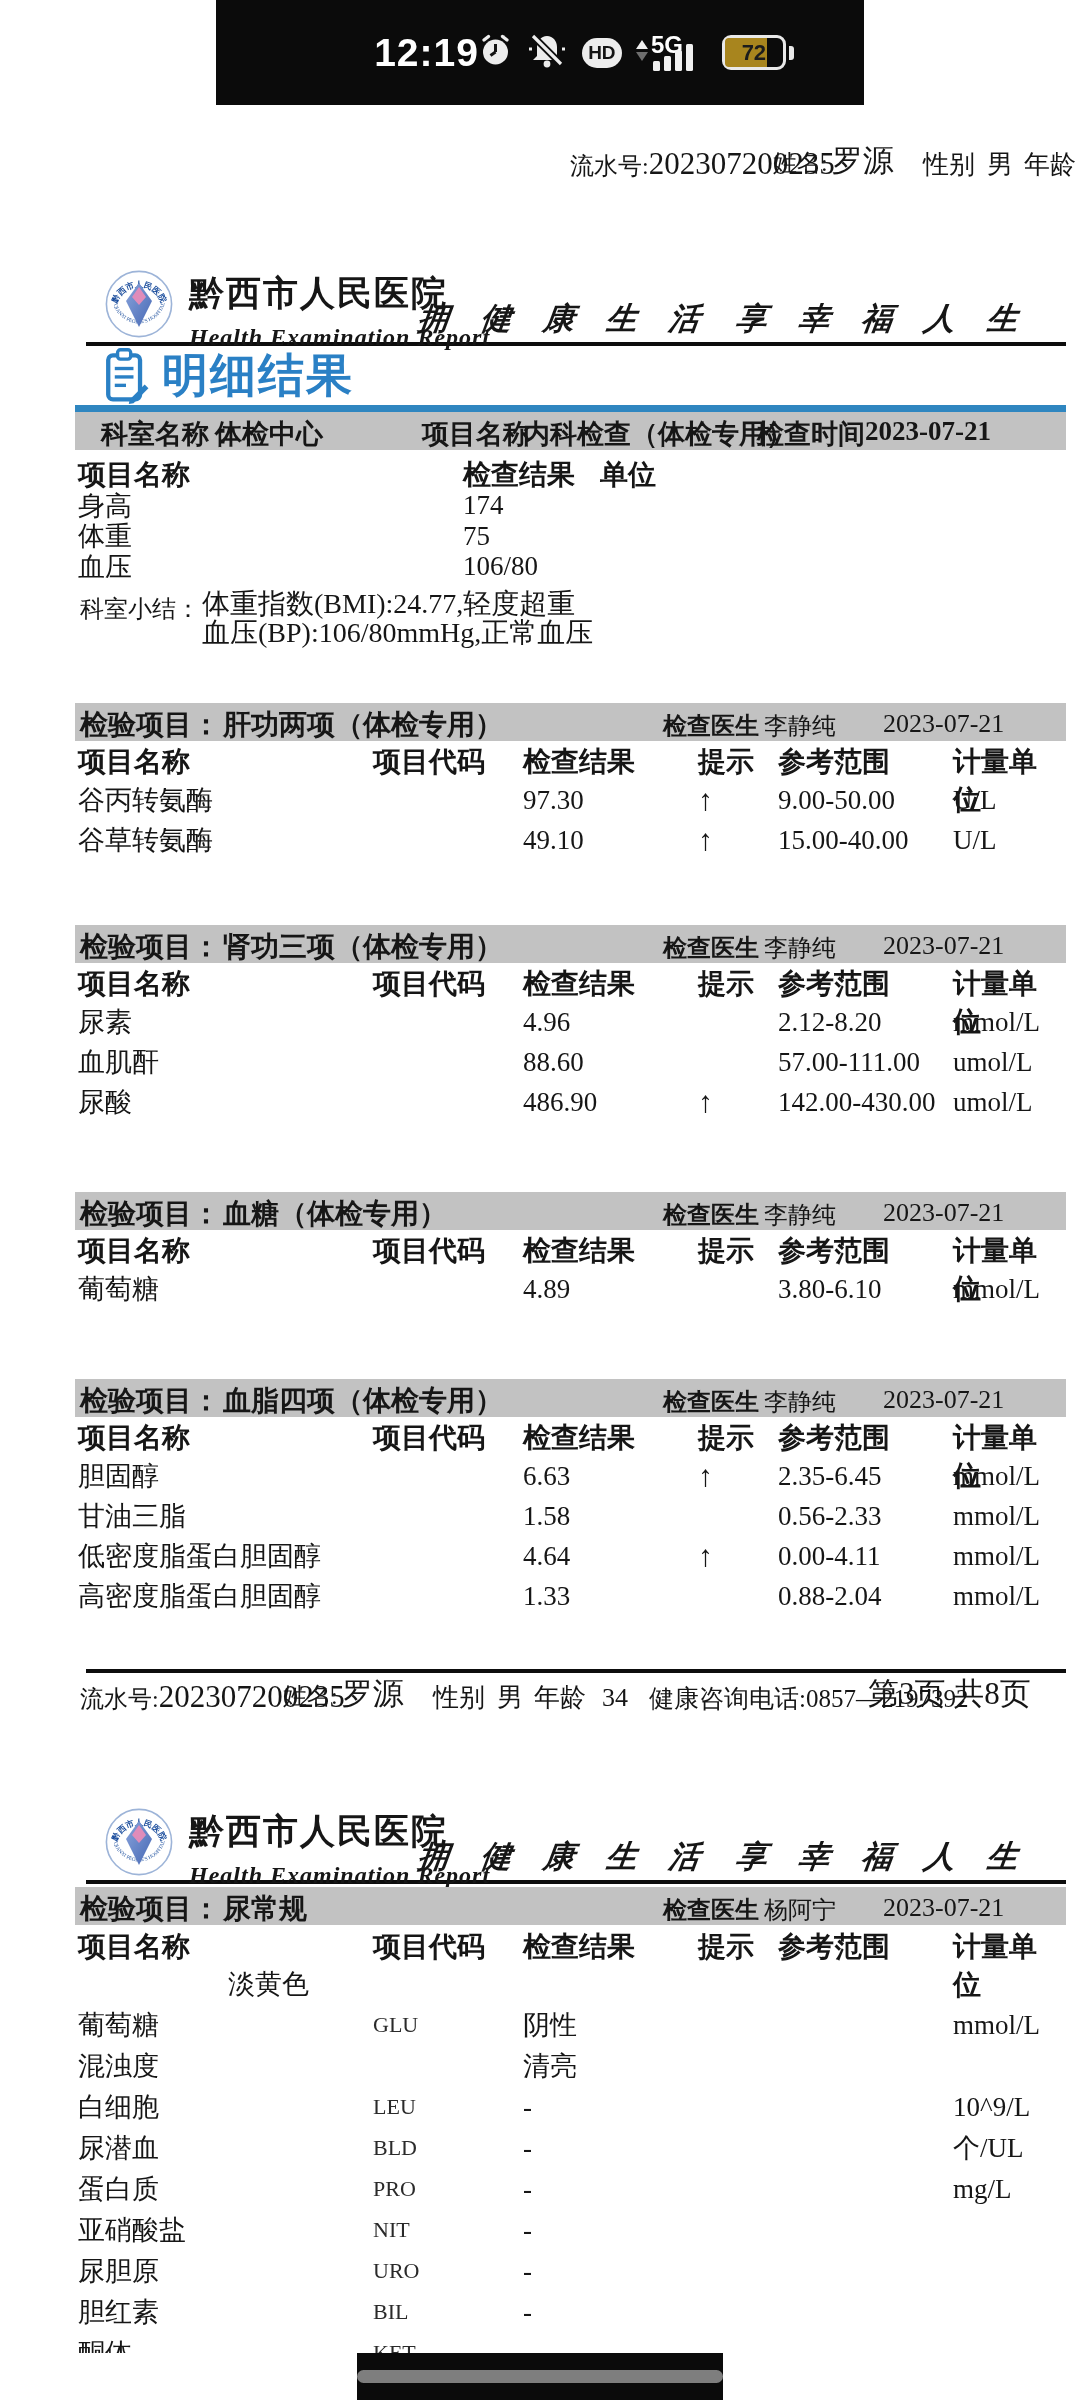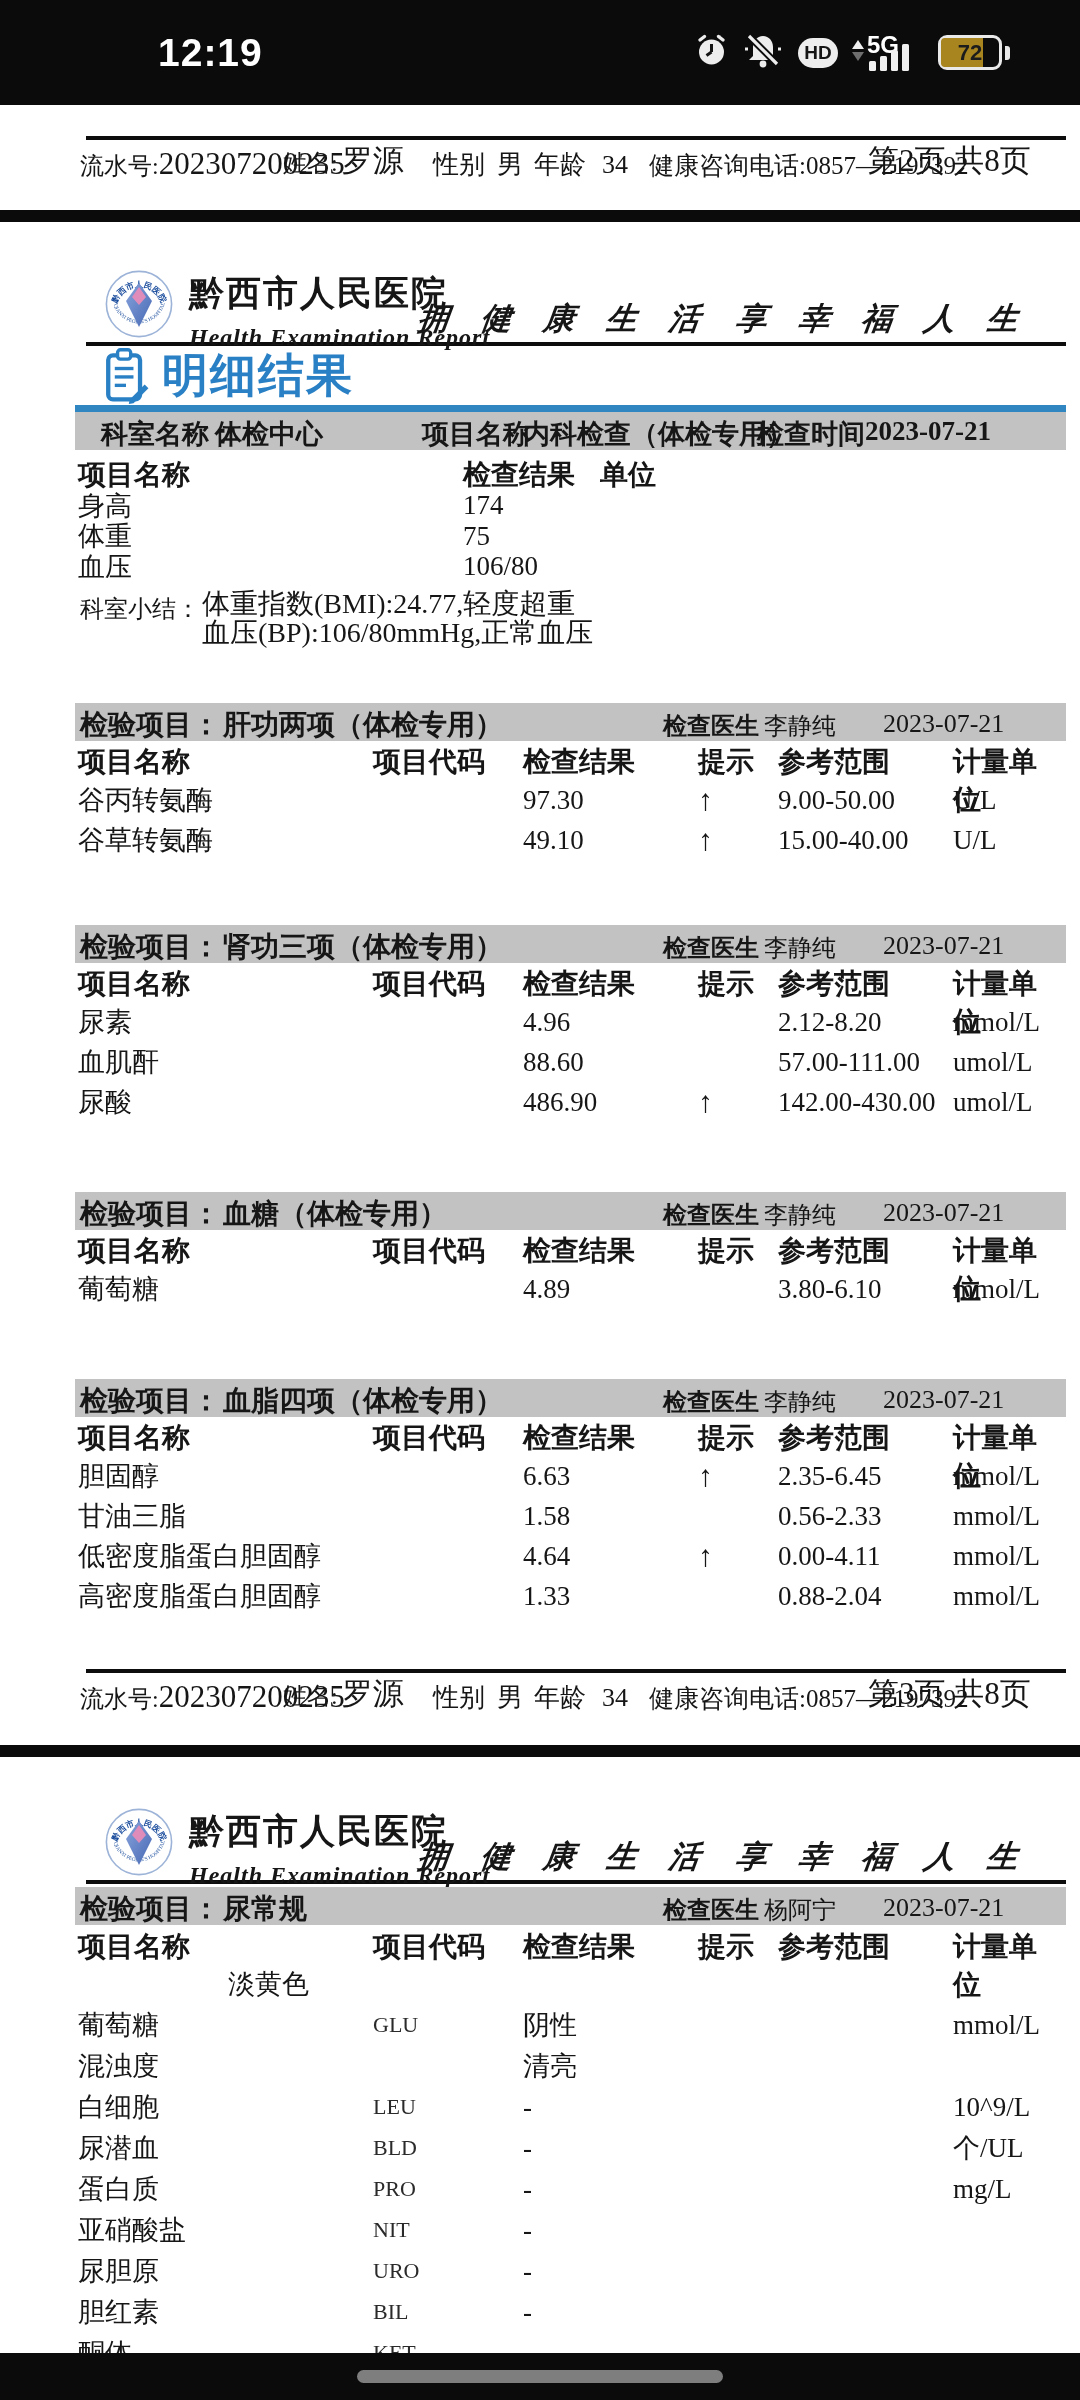--- a/index.html
+++ b/index.html
@@ -1,18 +1,18 @@
 <!DOCTYPE html>
 <html><head>
 <meta charset="utf-8">
 <style>
   * { margin:0; padding:0; box-sizing:border-box; }
   html,body { width:1080px; }
   body { font-family:"Liberation Serif","DejaVu Serif",serif; color:#161616; background:#000; }
-  .screen { width:1080px; height:2400px; background:#fff; overflow:hidden; display:flex; flex-direction:column; }
+  .screen { width:1080px; height:2400px; background:#fff; overflow:hidden; display:flex; flex-direction:column;align-items:center; }
 
   
   .statusbar { height:105px; background:#0b0b0b; display:flex; align-items:center; color:#fff;
                font-family:"Liberation Sans",sans-serif; flex:none; }
   .sb-time { margin-left:158px; font-size:39px; font-weight:600; letter-spacing:1px; }
   .sb-right { margin-left:auto; margin-right:78px; display:flex; align-items:center; gap:14px; }
   .hd-badge { width:40px; height:30px; background:#ededed; color:#141414; border-radius:15px;
               display:flex; align-items:center; justify-content:center; font-size:19px; font-weight:bold; }
   .netcluster { position:relative; width:72px; height:36px; }
   .arr-up { position:absolute; left:0; top:5px; width:0; height:0;

